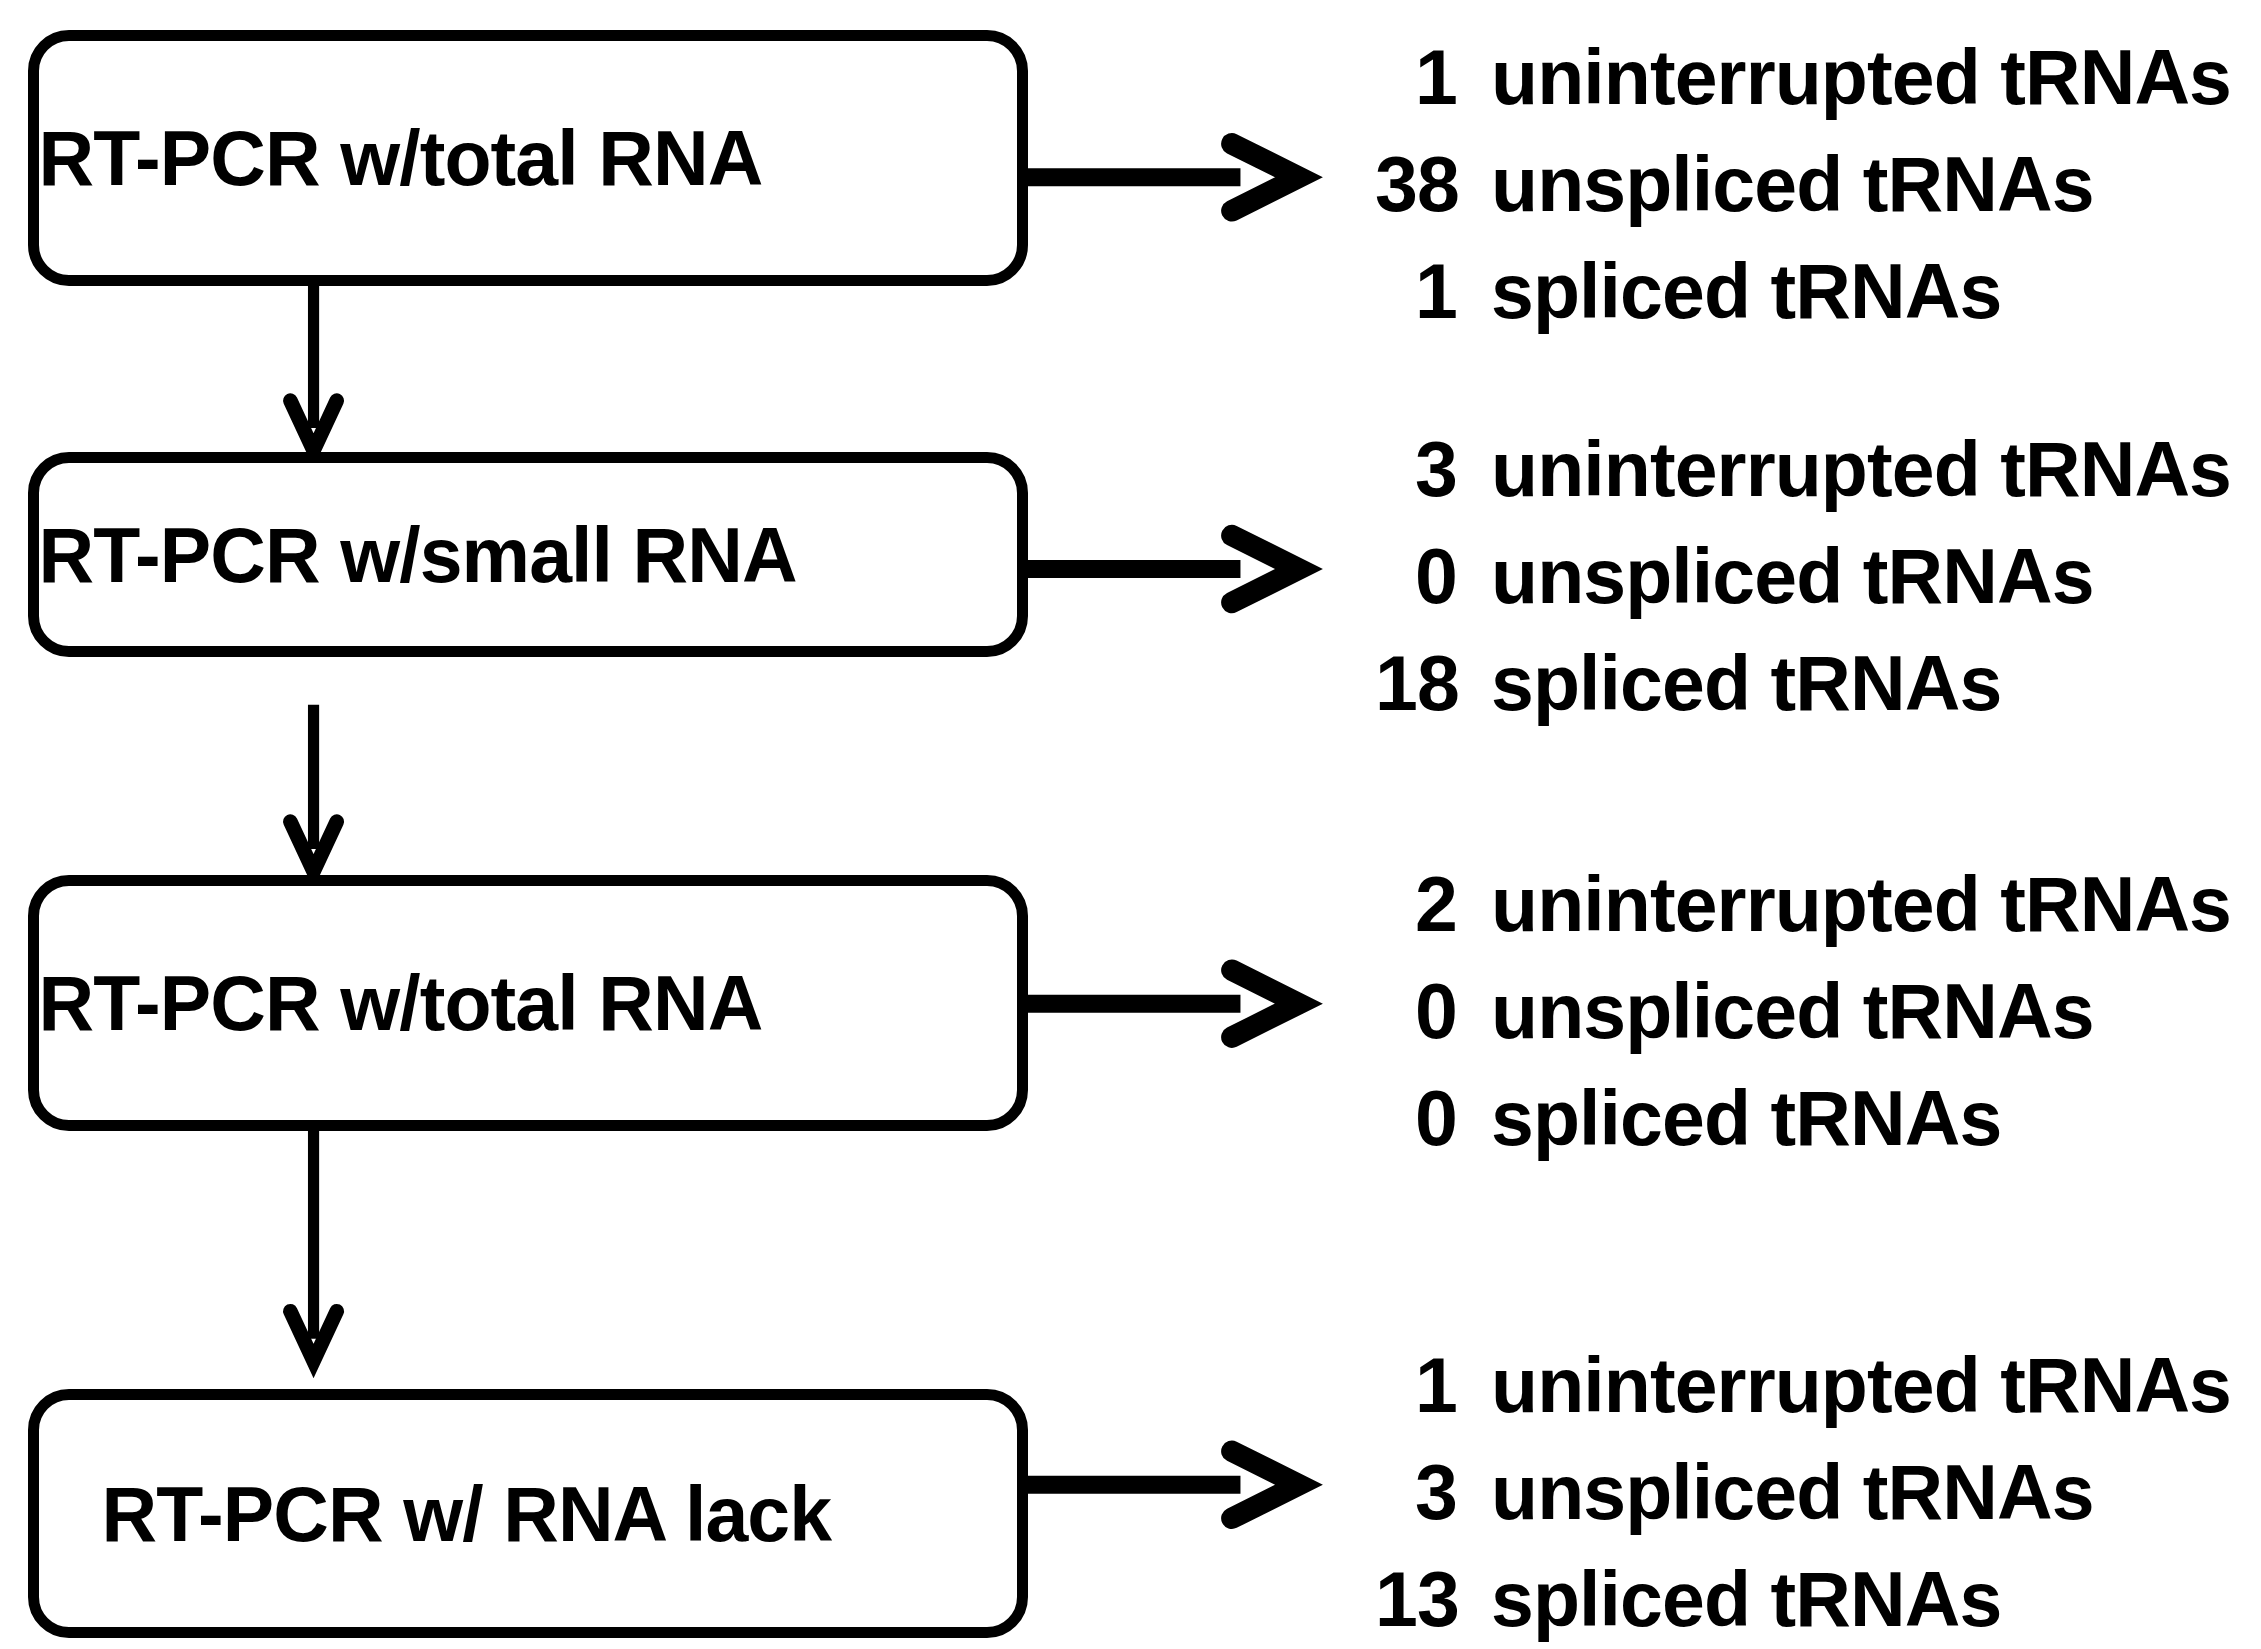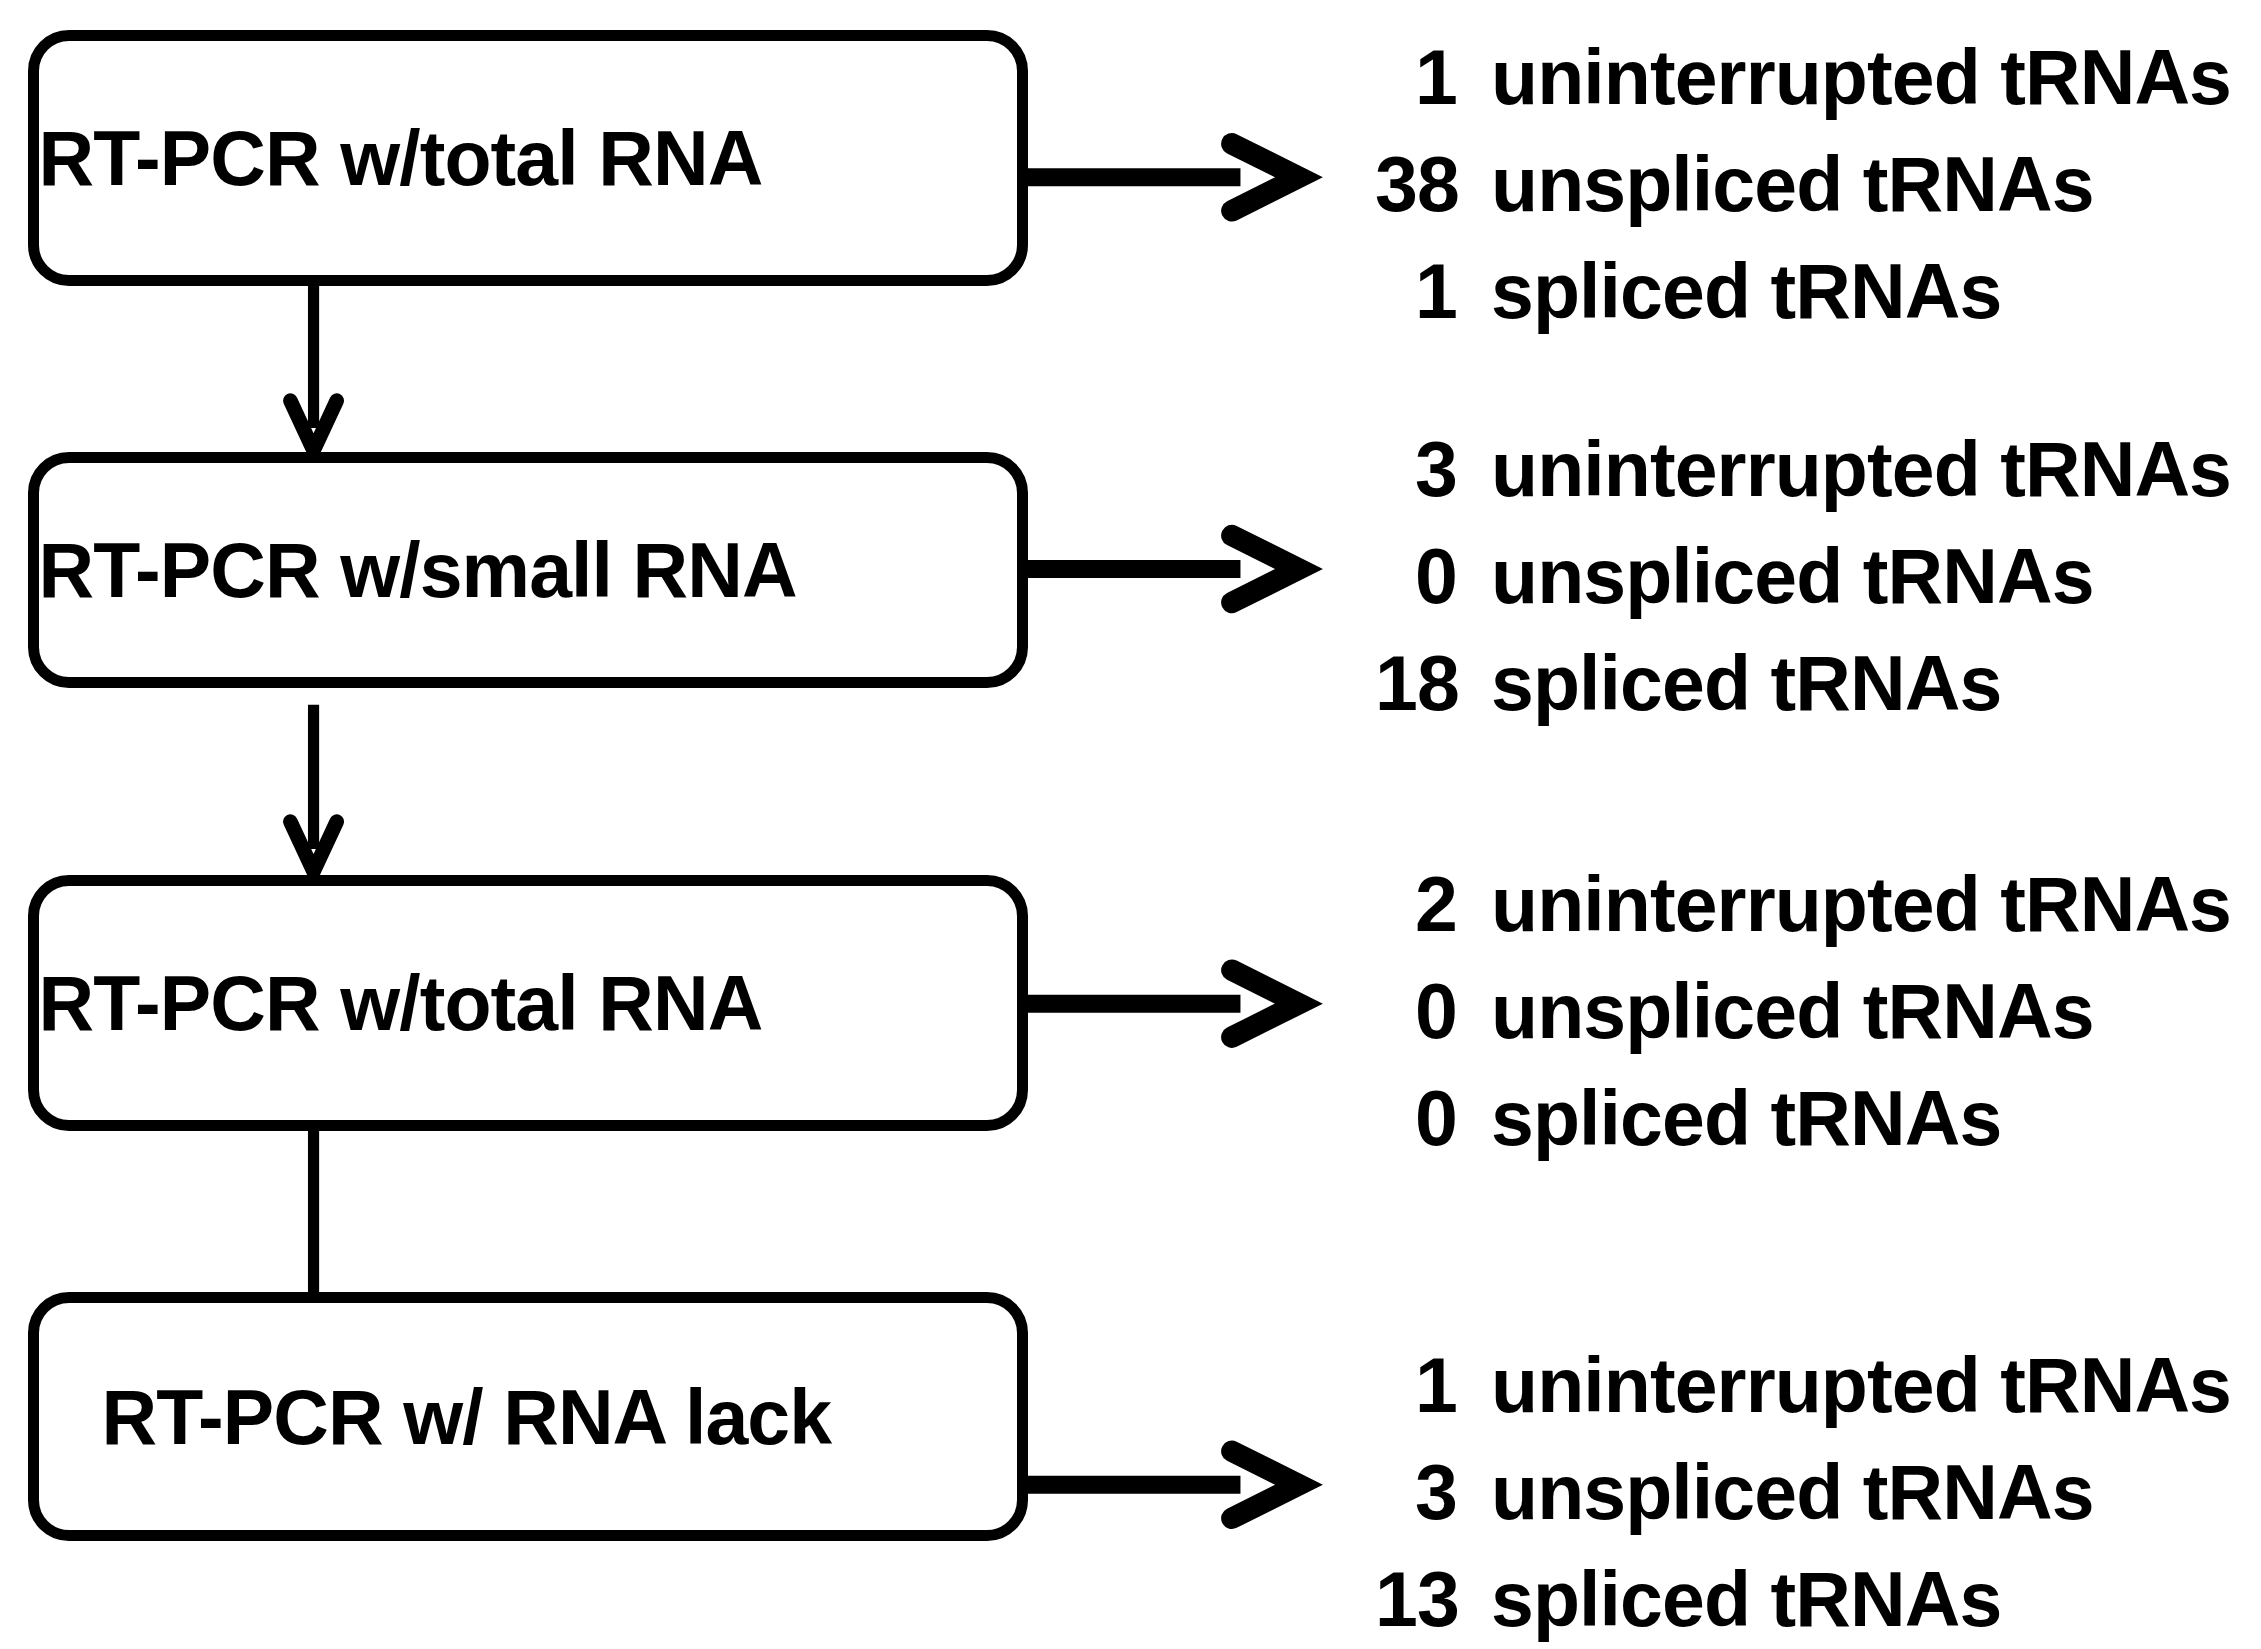--- a/index.html
+++ b/index.html
@@ -107,29 +107,29 @@
     <g>
       <line x1="365" y1="1314" x2="365" y2="1558" stroke-width="13"></line>
       <path d="M338 1526 L365 1584 L392 1526" fill="none" stroke-width="17" stroke-linecap="round" stroke-linejoin="miter"></path>
     </g>
   </svg>
 
   <div class="flow-box pad-a" style="top:30px;height:256px;">
     <span class="box-line">RT-PCR w/total RNA</span>
   </div>
 
-  <div class="flow-box pad-a" style="top:452px;height:236px;">
+  <div class="flow-box pad-a" style="top:452px;height:205px;">
     <span class="box-line">RT-PCR w/small RNA</span>
   </div>
 
   <div class="flow-box pad-a" style="top:875px;height:256px;">
     <span class="box-line">RT-PCR w/total RNA</span>
   </div>
 
-  <div class="flow-box pad-b" style="top:1292px;height:249px;">
+  <div class="flow-box pad-b" style="top:1389px;height:249px;">
     <span class="box-line">RT-PCR w/ RNA lack</span>
   </div>
 
   <div class="result-group" style="top:24px;">
     <div class="rline">
       <span class="num">1</span>
       <span class="lbl">uninterrupted tRNAs</span>
     </div>
     <div class="rline">
       <span class="num">38</span>

